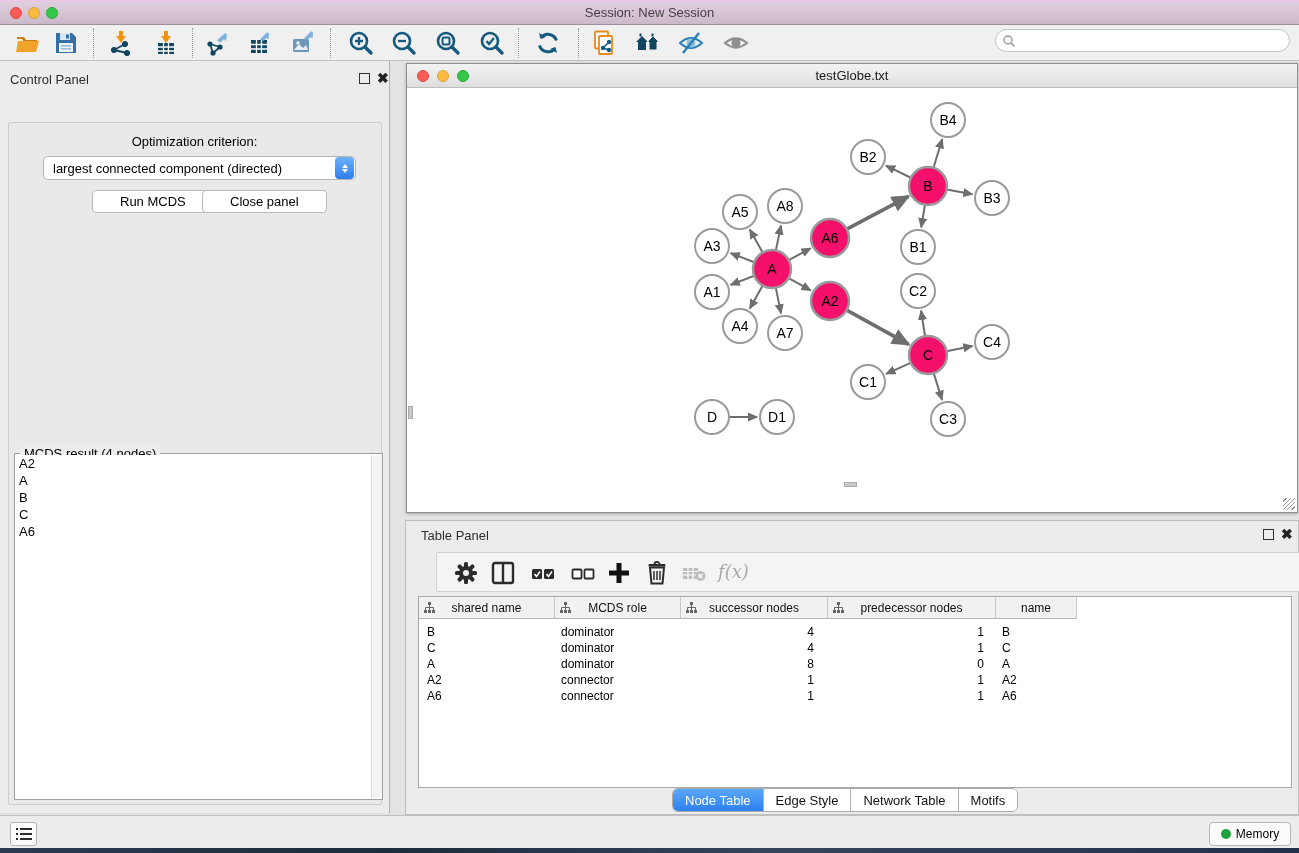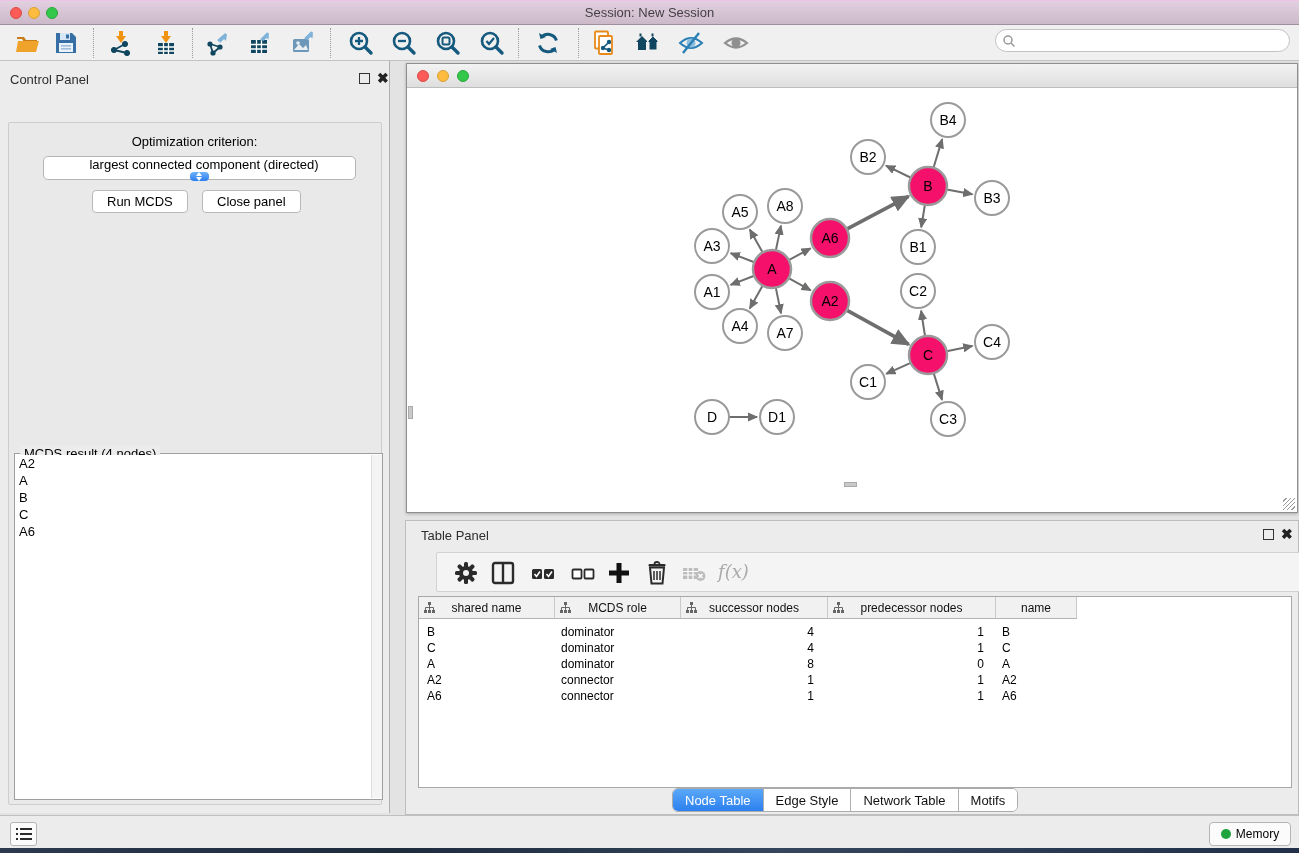--- a/index.html
+++ b/index.html
@@ -31,28 +31,28 @@
   .panel-close { font-size:14px; font-weight:bold; color:#222; line-height:11px; }
   #cp-tabs { left:0; top:34px; width:100%; display:flex; justify-content:center; }
   .cp-tab { font-size:13px; color:#111; background:#fff; border:1px solid #bbb; border-left:none;
     padding:3px 13px; height:22px; line-height:15px; }
   .cp-tab:first-child { border-left:1px solid #bbb; border-radius:4px 0 0 4px; }
   .cp-tab:last-child { border-radius:0 4px 4px 0; }
   .cp-tab.active { background:linear-gradient(#59a7f8,#2e82f0); border-color:#2e77d6; color:#fff; }
   #cp-body { left:8px; top:61px; width:374px; height:683px; background:#e9e9e9; border:1px solid #cdcdcd; border-radius:2px; }
   #opt-label { left:0; top:73px; width:100%; text-align:center; font-size:13px; color:#000; }
   #opt-select { left:43px; top:95px; width:313px; height:24px; background:#fff; border:1px solid #b5b5b5;
-    border-radius:5px; display:flex; align-items:center;flex-direction:column; }
+    border-radius:5px; display:flex; align-items:center; }
   #opt-select .sel-text { flex:1; font-size:13px; padding-left:9px; color:#000; }
   #opt-select .stepper { width:19px; height:22px; margin-right:1px; background:linear-gradient(#6db1fb,#2d7ef0);
     border-radius:4px; display:flex; flex-direction:column; align-items:center; justify-content:center; gap:1px; }
   .chev { width:0; height:0; border-left:3.5px solid transparent; border-right:3.5px solid transparent; }
   .chev.up { border-bottom:4px solid #fff; } .chev.dn { border-top:4px solid #fff; }
   .push-btn { background:#fff; border:1px solid #b9b9b9; border-radius:4px; font-size:13px; color:#000;
-    height:23px; padding:0 14px; font-family:"Liberation Sans",sans-serif; }
+    height:23px; padding:0 27px; font-family:"Liberation Sans",sans-serif; }
   #run-btn { left:92px; top:129px; }
   #closepanel-btn { left:202px; top:129px; }
   #mcds-fieldset { left:14px; top:392px; width:369px; height:347px; border:1px solid #9f9f9f; background:#fff; }
   #mcds-legend { left:20px; top:385px; background:#ececec; padding:0 4px; font-size:13px; color:#000; }
   #mcds-list { left:15px; top:394px; width:355px; height:343px; background:#fff; overflow:hidden; }
   .mcds-item { font-size:13px; color:#000; padding:1px 0 1px 4px; line-height:15px; }
   #mcds-scroll { left:371px; top:394px; width:11px; height:343px; background:#f4f4f4; border-left:1px solid #ddd; }
 
   
   #net-window { left:406px; top:63px; width:892px; height:450px; background:#fff; border:1px solid #8f8f8f;
@@ -252,20 +252,21 @@
       <div class="mcds-item">A6</div>
     </div>
   <div id="mcds-scroll" class="abs"></div>
 </div>
 
 <div id="net-window" class="abs">
   <div id="net-titlebar" class="abs">
     <div class="abs tl t-red"></div>
     <div class="abs tl t-yel"></div>
     <div class="abs tl t-grn"></div>
+    <div id="net-title" class="abs">testGlobe.txt</div>
   </div>
   <svg id="net-canvas" class="abs" viewBox="0 0 890 424">
     <defs>
       <marker id="arrow" markerWidth="5.4" markerHeight="4.6" refX="4.6" refY="2.3" orient="auto" markerUnits="strokeWidth">
         <path d="M0,0 L5.2,2.3 L0,4.6 z" fill="#6e6e6e"></path>
       </marker>
     </defs>
     <g id="edge-layer">
         <line x1="347.25882377126106" y1="187.80078422101658" x2="323.674922346041" y2="196.84127976735095" stroke="#6e6e6e" stroke-width="2" marker-end="url(#arrow)"></line>
         <line x1="347.25882377126106" y1="174.19921577898342" x2="323.674922346041" y2="165.15872023264905" stroke="#6e6e6e" stroke-width="2" marker-end="url(#arrow)"></line>

